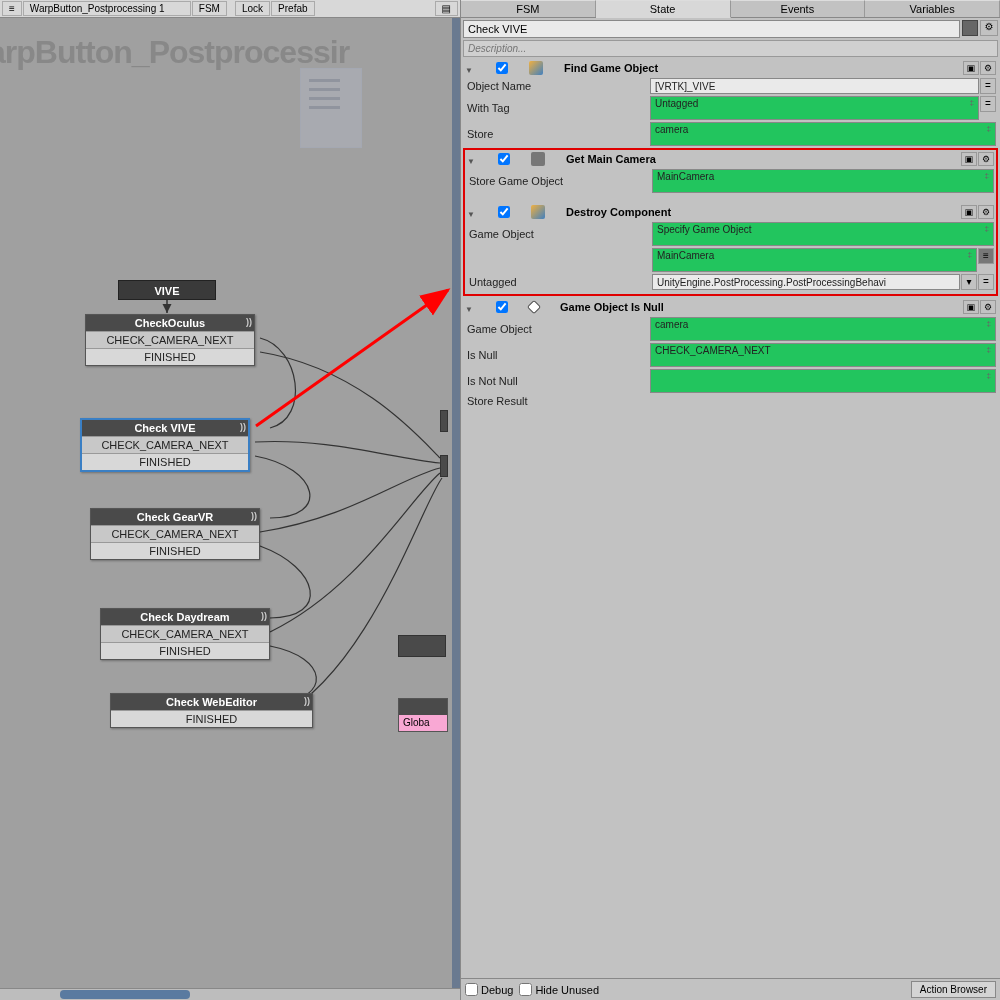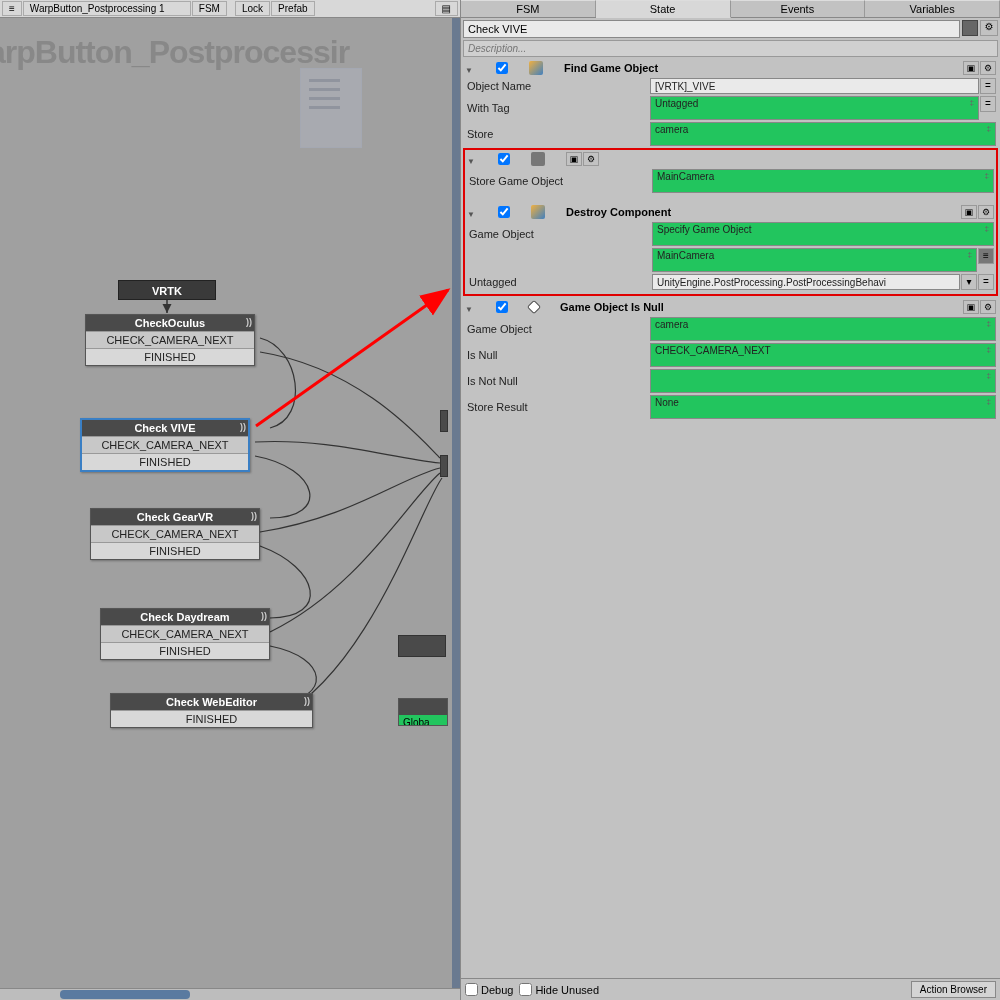--- a/index.html
+++ b/index.html
@@ -27,21 +27,21 @@
 .node.selected { border: 2px solid #3a7fc4; }
 .node-header { background: #4a4a4a; color: #fff; text-align: center; font-weight: bold; font-size: 11px; padding: 2px 4px; position: relative; }
 .node-header .beacon { position: absolute; right: 2px; top: 2px; font-size: 9px; color: #ccc; }
 .node-row { background: #c8c8c8; border-top: 1px solid #999; text-align: center; font-size: 11px; padding: 2px; color: #222; }
 .node-row.light { background: #d8d8d8; }
 
 .start-node { position: absolute; width: 98px; height: 20px; background: #3a3a3a; color: #fff; text-align: center; font-weight: bold; font-size: 11px; line-height: 20px; border: 1px solid #222; }
 
 .small-stub { position: absolute; width: 8px; height: 22px; background: #4a4a4a; border: 1px solid #333; }
 
-.global-node { position: absolute; width: 50px; height: 28px; background: #22c55e; border: 1px solid #555; overflow: hidden; }
+.global-node { position: absolute; width: 50px; height: 34px; background: #f9a8d4; border: 1px solid #555; overflow: hidden; }
 .global-node .hdr { background: #4a4a4a; height: 16px; }
 .global-node .txt { padding: 2px 4px; font-size: 10px; }
 
 
 .connections { position: absolute; top: 0; left: 0; width: 100%; height: 100%; pointer-events: none; }
 
 
 .bottom-scroll { position: absolute; bottom: 0; left: 0; right: 0; height: 12px; background: #bdbdbd; border-top: 1px solid #888; }
 .thumb { position: absolute; left: 60px; width: 130px; top: 1px; height: 9px; background: #5a7aa0; border-radius: 4px; }
 
@@ -135,21 +135,21 @@
 
         <path d="M260 514 C 350 500, 400 460, 440 450" stroke="#333" fill="none" stroke-width="1.2"></path>
         <path d="M260 528 C 320 550, 330 600, 270 600" stroke="#333" fill="none" stroke-width="1.2"></path>
 
         <path d="M270 614 C 360 570, 410 480, 440 455" stroke="#333" fill="none" stroke-width="1.2"></path>
         <path d="M270 628 C 330 640, 330 680, 280 685" stroke="#333" fill="none" stroke-width="1.2"></path>
 
         <path d="M280 698 C 370 650, 420 490, 442 460" stroke="#333" fill="none" stroke-width="1.2"></path>
       </svg>
 
-      <div class="start-node" style="left:118px; top:262px;">VRTK</div>
+      <div class="start-node" style="left:118px; top:262px;">VIVE</div>
 
       <div class="node" style="left:85px; top:296px;">
         <div class="node-header"><span>CheckOculus</span><span class="beacon">))</span></div>
         <div class="node-row">CHECK_CAMERA_NEXT</div>
         <div class="node-row light">FINISHED</div>
       </div>
 
       <div class="node selected" style="left:80px; top:400px;">
         <div class="node-header"><span>Check VIVE</span><span class="beacon">))</span></div>
         <div class="node-row">CHECK_CAMERA_NEXT</div>
@@ -250,20 +250,21 @@
         </div>
       </div>
 
       <div class="highlight-box">
 
         <div class="action-block">
           <div class="action-header">
             <span class="foldout"></span>
             <input type="checkbox" class="chk" checked="" style="">
             <span class="action-icon cam"></span>
+            <span class="action-title">Get Main Camera</span>
             <div class="hdr-btns">
                 <button class="mini-btn">▣</button>
                 <button class="mini-btn">⚙</button>
               </div>
           </div>
           <div class="prop-row">
             <div class="prop-label">Store Game Object</div>
             <div class="prop-field">
                 <div class="field-dd">MainCamera</div>
               </div>
@@ -330,23 +331,20 @@
             </div>
         </div>
         <div class="prop-row">
           <div class="prop-label">Is Not Null</div>
           <div class="prop-field">
               <div class="field-dd"></div>
             </div>
         </div>
         <div class="prop-row">
           <div class="prop-label">Store Result</div>
-          <div class="prop-field">
-              <div class="field-dd">None</div>
-            </div>
         </div>
       </div>
     </div>
 
     <div class="bottom-bar">
       <label class="bb-chk">
           <input type="checkbox" style=""> 
           <span>Debug</span>
         </label>
       <label class="bb-chk">

